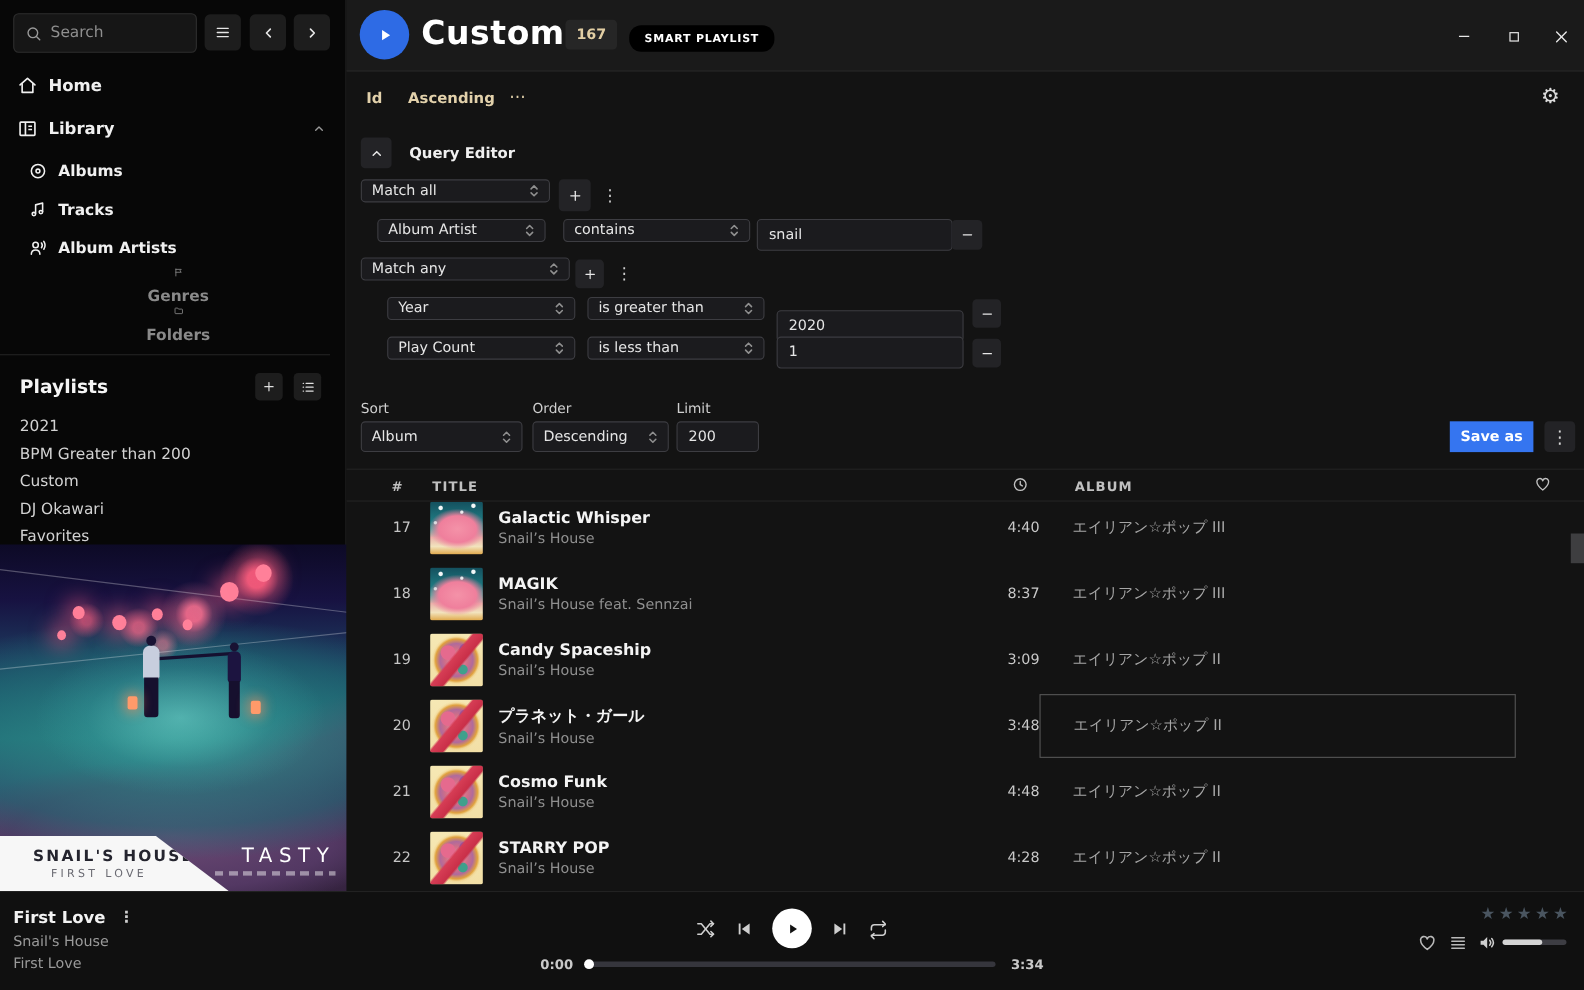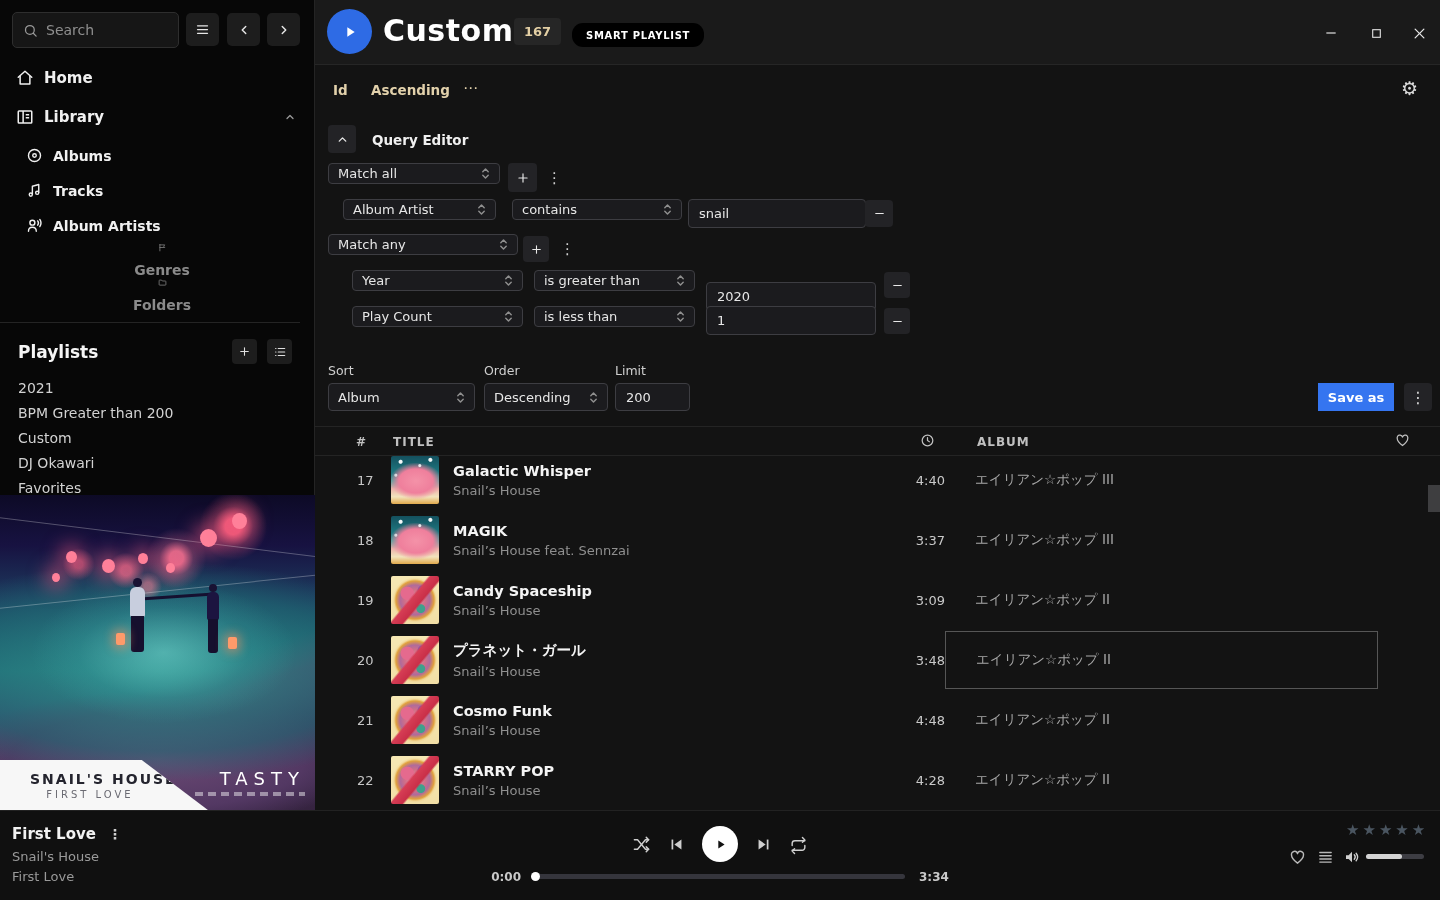--- a/index.html
+++ b/index.html
@@ -471,21 +471,21 @@
       <div class="talbum">エイリアン☆ポップ III</div>
       <div></div>
     </div>
     <div class="trow">
       <div class="tnum">18</div>
       <div class="tcover cover-iii"></div>
       <div class="tmeta">
         <div class="ttitle">MAGIK</div>
         <div class="tartist">Snail’s House feat. Sennzai</div>
       </div>
-      <div class="tdur">3:37</div>
+      <div class="tdur">8:37</div>
       <div class="talbum">エイリアン☆ポップ III</div>
       <div></div>
     </div>
     <div class="trow">
       <div class="tnum">19</div>
       <div class="tcover cover-ii"></div>
       <div class="tmeta">
         <div class="ttitle">Candy Spaceship</div>
         <div class="tartist">Snail’s House</div>
       </div>

